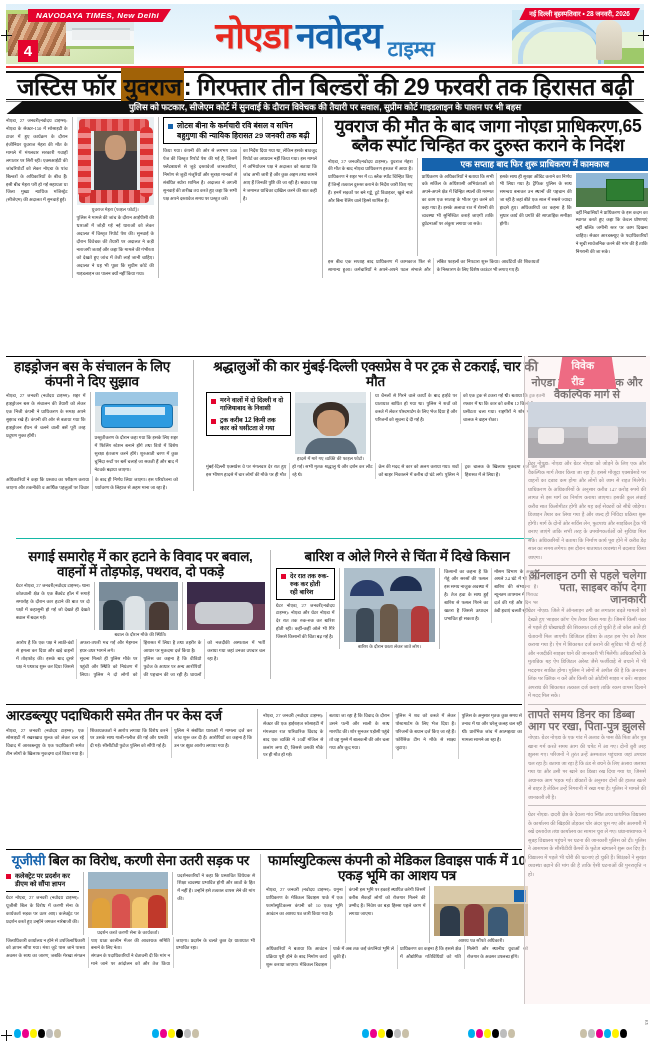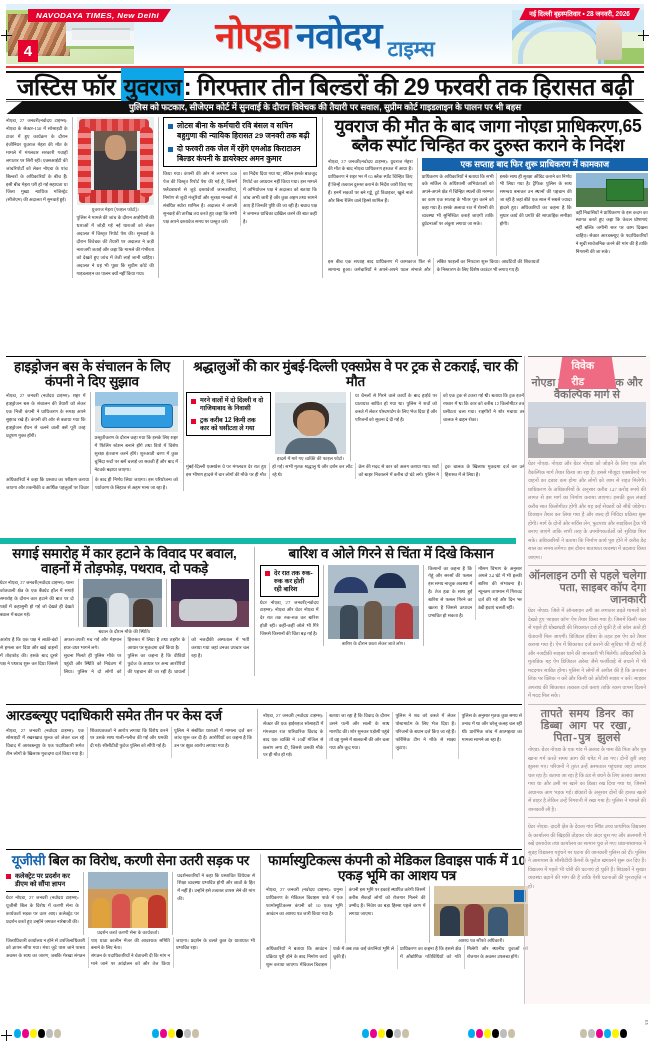--- a/index.html
+++ b/index.html
@@ -49,21 +49,21 @@
   .mh-t1{font-size:36px;font-weight:bold;color:#e8291f;letter-spacing:-1px;line-height:1;
      text-shadow:1px 1px 0 rgba(0,0,0,.15);}
   .mh-t2{font-size:36px;font-weight:bold;color:#1663ad;letter-spacing:-1px;line-height:1;}
   .mh-t3{font-size:21px;font-weight:bold;color:#2b7cc0;line-height:1;align-self:flex-end;
      padding-bottom:5px;}
 
   
   .banner{margin:3px 6px 0 6px;border-top:2px solid #111;border-bottom:1px solid #111;padding:2px 0 0 0;}
   .banner-h{font-size:23.5px;font-weight:bold;text-align:center;line-height:1.04;
      letter-spacing:-.4px;white-space:nowrap;}
-  .banner-h .hl{background:#0ea5e9;padding:8px 2px;}
+  .banner-h .hl{background:#a16207;padding:8px 2px;}
   .subbar{position:relative;margin:1px 6px 0 6px;background:#111;color:#fff;
      font-size:8.6px;font-weight:bold;text-align:center;line-height:13px;height:13px;overflow:hidden;}
   .subbar:before,.subbar:after{content:"";position:absolute;top:0;width:16px;height:13px;background:#fff;}
   .subbar:before{left:0;clip-path:polygon(0 0,100% 0,0 100%);}
   .subbar:after{right:0;clip-path:polygon(100% 0,100% 100%,0 0);}
   .hair{border-top:1px solid #999;}
   .hl2{font-size:17.5px;font-weight:bold;line-height:1.06;letter-spacing:-.3px;}
   .hl3{font-size:13.5px;font-weight:bold;line-height:1.08;letter-spacing:-.2px;}
   .hl4{font-size:11px;font-weight:bold;line-height:1.1;}
   .body{font-size:4.6px;line-height:1.72;text-align:justify;color:#2a2a2a;
@@ -164,24 +164,20 @@
           </div>
           <div class="cap">युवराज मेहरा (फाइल फोटो)।</div>
           <div class="body" style="margin-top:2px;">पुलिस ने मामले की जांच के दौरान आईपीसी की धाराओं में जोड़ी गई नई धाराओं को लेकर अदालत में विस्तृत रिपोर्ट पेश की। सुनवाई के दौरान विवेचक की तैयारी पर अदालत ने कड़ी नाराजगी जताई और कहा कि मामले की गंभीरता को देखते हुए जांच में तेजी लाई जानी चाहिए। अदालत ने यह भी पूछा कि सुप्रीम कोर्ट की गाइडलाइन का पालन क्यों नहीं किया गया।</div>
         </div>
         <div class="vrule" style="width:155px;padding-left:4px;">
           <div class="bullets">
             <div class="bi">
                 <span class="sq"></span>
                 <span>लोटस बीना के कर्मचारी रवि बंसल व सचिन बहुगुणा की न्यायिक हिरासत 29 जनवरी तक बढ़ी</span>
               </div>
-            <div class="bi">
-                <span class="sq"></span>
-                <span>दो फरवरी तक जेल में रहेंगे एमओड किराटाउन बिल्डर कंपनी के डायरेक्टर अमन कुमार</span>
-              </div>
           </div>
           <div class="cols2" style="margin-top:3px;">
             <div class="body">किया गया। कंपनी की ओर से लगभग 500 पेज की विस्तृत रिपोर्ट पेश की गई है, जिसमें फ्लैटबायर्स से जुड़े दस्तावेजों जानकारियां, निर्माण से जुड़ी मंजूरियों और सुरक्षा मानकों से संबंधित ब्योरा शामिल है। अदालत ने अगली सुनवाई की तारीख तय करते हुए कहा कि सभी पक्ष अपने दस्तावेज समय पर प्रस्तुत करें।</div>
             <div class="body">का निर्देश दिया गया था, लेकिन इसके बावजूद रिपोर्ट का अध्ययन नहीं किया गया। इस मामले में अभियोजन पक्ष ने अदालत को बताया कि जांच अभी जारी है और कुछ अहम तथ्य सामने आए हैं जिनकी पुष्टि की जा रही है। बचाव पक्ष ने जमानत याचिका दाखिल करने की बात कही है।</div>
           </div>
         </div>
       </div>
     </div>
 
     <div class="vrule" style="width:320px;padding-left:5px;">
@@ -204,39 +200,39 @@
               <div class="body" style="margin-top:2px;">वहीं निवासियों ने प्राधिकरण के इस कदम का स्वागत करते हुए कहा कि केवल घोषणाएं नहीं बल्कि जमीनी स्तर पर काम दिखना चाहिए। सेक्टर आरडब्ल्यूए के पदाधिकारियों ने सूची सार्वजनिक करने की मांग की है ताकि निगरानी की जा सके।</div>
             </div>
           </div>
         </div>
       </div>
       <div class="body" style="margin-top:2px;column-count:3;column-gap:6px;column-rule:1px solid #ccc;">इस बीच एक सप्ताह बाद प्राधिकरण में कामकाज फिर से सामान्य हुआ। कर्मचारियों ने अपने-अपने पटल संभाले और लंबित फाइलों का निपटारा शुरू किया। आवंटियों की शिकायतों के निस्तारण के लिए विशेष काउंटर भी लगाए गए हैं।</div>
     </div>
   </div>
 
   <div style="position:absolute;left:6px;top:352px;width:516px;border-top:1px solid #000;padding-top:3px;">
-    <div style="display:flex;gap:5px;">
+    <div style="display:flex;gap:15px;">
       <div style="width:172px;">
         <div class="hl3" style="text-align:center;">हाइड्रोजन बस के संचालन के लिए कंपनी ने दिए सुझाव</div>
         <div style="display:flex;gap:4px;margin-top:3px;">
           <div style="width:82px;">
             <div class="body">नोएडा, 27 जनवरी (नवोदय टाइम्स): शहर में हाइड्रोजन बस के संचालन की तैयारी को लेकर एक निजी कंपनी ने प्राधिकरण के समक्ष अपने सुझाव रखे हैं। कंपनी की ओर से बताया गया कि हाइड्रोजन ईंधन से चलने वाली बसें पूरी तरह प्रदूषण मुक्त होंगी।</div>
           </div>
           <div class="vrule" style="width:86px;padding-left:4px;">
             <div class="photo" style="height:40px;background:linear-gradient(180deg,#9cc7e4 0 35%,#dfe6e9 35% 100%);">
               <div style="position:absolute;left:6px;top:12px;width:70px;height:22px;background:#2e9be0;border-radius:4px;border:1px solid #1b6fa8;"></div>
               <div style="position:absolute;left:10px;top:15px;width:60px;height:8px;background:#cfe8f7;"></div>
             </div>
             <div class="body" style="margin-top:2px;">प्रस्तुतीकरण के दौरान कहा गया कि इसके लिए शहर में फिलिंग स्टेशन बनाने होंगे तथा डिपो में विशेष सुरक्षा इंतजाम करने होंगे। शुरुआती चरण में कुछ चुनिंदा रूटों पर बसें चलाई जा सकती हैं और बाद में नेटवर्क बढ़ाया जाएगा।</div>
           </div>
         </div>
         <div class="body" style="margin-top:2px;column-count:2;column-gap:6px;column-rule:1px solid #ccc;">अधिकारियों ने कहा कि प्रस्ताव का परीक्षण कराया जाएगा और तकनीकी व आर्थिक पहलुओं पर विचार के बाद ही निर्णय लिया जाएगा। इस परियोजना को पर्यावरण के लिहाज से अहम माना जा रहा है।</div>
       </div>
 
-      <div class="vrule" style="width:339px;padding-left:2px;">
+      <div class="vrule" style="width:339px;padding-left:12px;">
         <div class="hl3" style="text-align:center;">श्रद्धालुओं की कार मुंबई-दिल्ली एक्सप्रेस वे पर ट्रक से टकराई, चार की मौत</div>
         <div style="display:flex;gap:4px;margin-top:3px;">
           <div style="width:86px;">
             <div class="bullets" style="border-color:#000;">
               <div class="bi" style="font-size:6.4px;">
                   <span class="sq red"></span>
                   <span>मरने वालों में दो दिल्ली व दो गाजियाबाद के निवासी</span>
                 </div>
               <div class="bi" style="font-size:6.4px;">
                   <span class="sq red"></span>
@@ -260,21 +256,21 @@
           </div>
         </div>
         <div class="cols4" style="margin-top:2px;">
           <div class="body">मुंबई-दिल्ली एक्सप्रेस वे पर मंगलवार देर रात हुए इस भीषण हादसे में चार लोगों की मौके पर ही मौत हो गई। सभी मृतक श्रद्धालु थे और दर्शन कर लौट रहे थे।</div>
           <div class="body">क्रेन की मदद से कार को अलग कराया गया। शवों को बाहर निकालने में करीब दो घंटे लगे। पुलिस ने ट्रक चालक के खिलाफ मुकदमा दर्ज कर उसे हिरासत में ले लिया है।</div>
         </div>
       </div>
     </div>
   </div>
 
-  <div style="position:absolute;left:0;top:534px;width:516px;border-top:6px solid #14b8a6;padding-top:3px;">
+  <div style="position:absolute;left:16px;top:534px;width:516px;border-top:1px solid #14b8a6;padding-top:11px;">
     <div style="display:flex;gap:5px;">
       <div style="width:249px;">
         <div class="hl3" style="text-align:center;">सगाई समारोह में कार हटाने के विवाद पर बवाल, वाहनों में तोड़फोड़, पथराव, दो पकड़े</div>
         <div style="display:flex;gap:4px;margin-top:3px;">
           <div style="width:76px;">
             <div class="body">ग्रेटर नोएडा, 27 जनवरी(नवोदय टाइम्स): थाना कोतवाली क्षेत्र के एक बैंक्वेट हॉल में सगाई समारोह के दौरान कार हटाने की बात पर दो पक्षों में कहासुनी हो गई जो देखते ही देखते बवाल में बदल गई।</div>
           </div>
           <div class="vrule" style="width:82px;padding-left:4px;">
             <div class="photo" style="height:48px;background:linear-gradient(180deg,#7a8c9a 0 40%,#9aa7b2 40% 100%);">
               <div style="position:absolute;left:4px;bottom:0;width:20px;height:30px;background:#2b3a45;border-radius:8px 8px 0 0;"></div>
@@ -423,21 +419,21 @@
       </div>
       <div class="body b5" style="margin-top:2px;">ग्रेटर नोएडा: नोएडा और ग्रेटर नोएडा को जोड़ने के लिए एक और वैकल्पिक मार्ग तैयार किया जा रहा है। इससे मौजूदा एक्सप्रेसवे पर वाहनों का दबाव कम होगा और लोगों को जाम से राहत मिलेगी। प्राधिकरण के अधिकारियों के अनुसार करीब 147 करोड़ रुपये की लागत से इस मार्ग का निर्माण कराया जाएगा। इसकी कुल लंबाई करीब सात किलोमीटर होगी और यह कई सेक्टरों को सीधे जोड़ेगा। डिजाइन तैयार कर लिया गया है और जल्द ही निविदा प्रक्रिया शुरू होगी। मार्ग के दोनों ओर सर्विस लेन, फुटपाथ और साइकिल ट्रैक भी बनाए जाएंगे ताकि सभी तरह के उपयोगकर्ताओं को सुविधा मिल सके। अधिकारियों ने बताया कि निर्माण कार्य पूरा होने में करीब डेढ़ साल का समय लगेगा। इस दौरान यातायात व्यवस्था में बदलाव किया जाएगा।</div>
     </div>
 
     <div class="hair" style="margin-top:3px;padding-top:3px;">
       <div class="hl4" style="text-align:right;">ऑनलाइन ठगी से पहले चलेगा पता, साइबर कॉप देगा जानकारी</div>
       <div class="body b5" style="margin-top:2px;">ग्रेटर नोएडा: जिले में ऑनलाइन ठगी का लगातार बढ़ते मामलों को देखते हुए 'साइबर कॉप' ऐप तैयार किया गया है। जिसमें किसी नंबर से पहले ही धोखाधड़ी की शिकायत दर्ज हो चुकी है तो कॉल आते ही चेतावनी मिल जाएगी। डिजिटल इंडिया के तहत इस ऐप को तैयार कराया गया है। ऐप में शिकायत दर्ज कराने की सुविधा भी दी गई है और नजदीकी साइबर थाने की जानकारी भी मिलेगी। अधिकारियों के मुताबिक यह ऐप डिजिटल अरेस्ट जैसे फर्जीवाड़े से बचाने में भी मददगार साबित होगा। पुलिस ने लोगों से अपील की है कि अनजान लिंक पर क्लिक न करें और किसी को ओटीपी साझा न करें। साइबर अपराध की शिकायत तत्काल दर्ज कराएं ताकि रकम वापस दिलाने में मदद मिल सके।</div>
     </div>
 
     <div class="hair" style="margin-top:3px;padding-top:3px;">
-      <div class="hl4" style="text-align:center;font-family:Liberation Mono, monospace;">तापते समय डिनर का डिब्बा आग पर रखा, पिता-पुत्र झुलसे</div>
+      <div class="hl4" style="text-align:left;">तापते समय डिनर का डिब्बा आग पर रखा, पिता-पुत्र झुलसे</div>
       <div class="body b5" style="margin-top:2px;">नोएडा: ग्रेटर नोएडा के एक गांव में अलाव के पास बैठे पिता और पुत्र खाना गर्म करते समय आग की चपेट में आ गए। दोनों बुरी तरह झुलस गए। परिजनों ने तुरंत उन्हें अस्पताल पहुंचाया जहां उपचार चल रहा है। बताया जा रहा है कि ठंड से बचने के लिए अलाव जलाया गया था और उसी पर खाने का डिब्बा रख दिया गया था, जिससे अचानक आग भड़क गई। डॉक्टरों के अनुसार दोनों की हालत खतरे से बाहर है लेकिन उन्हें निगरानी में रखा गया है। पुलिस ने मामले की जानकारी ली है।</div>
     </div>
 
     <div class="hair" style="margin-top:3px;padding-top:3px;">
       <div class="body b5" style="margin-top:2px;">ग्रेटर नोएडा: दादरी क्षेत्र के देवला गांव स्थित उच्च प्राथमिक विद्यालय के कार्यालय की खिड़की तोड़कर चोर अंदर घुस गए और अलमारी में रखे दस्तावेज तथा कार्यालय का सामान चुरा ले गए। प्रधानाध्यापक ने सुबह विद्यालय पहुंचने पर घटना की जानकारी पुलिस को दी। पुलिस ने आसपास के सीसीटीवी कैमरों के फुटेज खंगालने शुरू कर दिए हैं। विद्यालय में पहले भी चोरी की घटनाएं हो चुकी हैं। शिक्षकों ने सुरक्षा व्यवस्था बढ़ाने की मांग की है ताकि ऐसी घटनाओं की पुनरावृत्ति न हो।</div>
     </div>
   </div>
   <div style="position:absolute;left:524px;top:352px;width:1px;height:648px;background:#aaa;"></div>
   <div style="position:absolute;left:524px;top:352px;width:126px;height:648px;background:rgba(251,234,234,.45);pointer-events:none;"></div>
 

